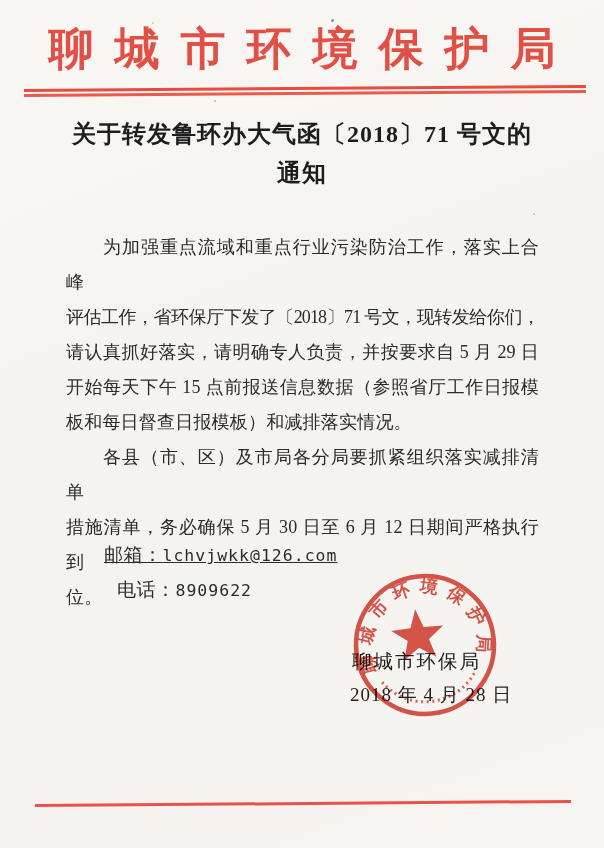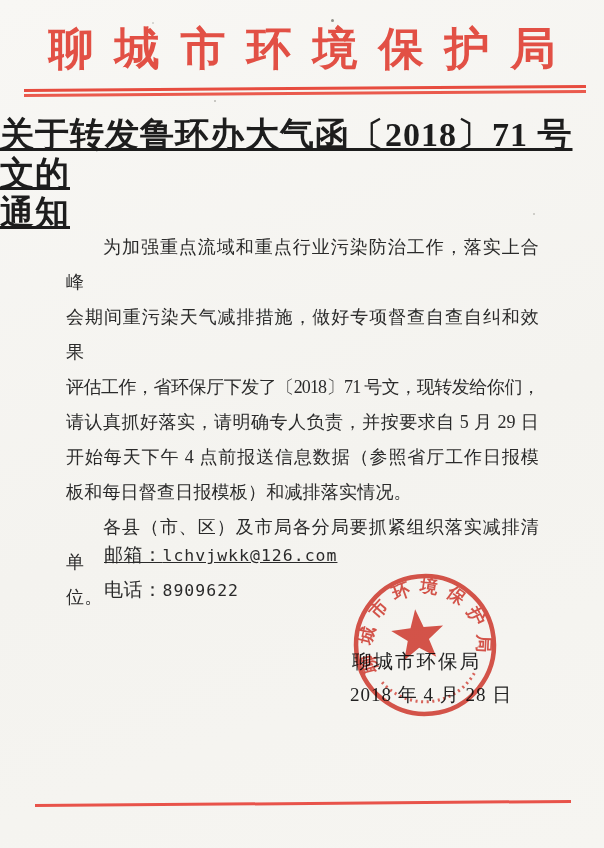--- a/index.html
+++ b/index.html
@@ -11,37 +11,37 @@
   .letterhead{
     position:absolute;top:19px;left:0;right:0;text-align:center;
     font-size:45px;font-weight:bold;color:#e25045;
     letter-spacing:21px;padding-left:21px;white-space:nowrap;
   }
   .double-rule{position:absolute;left:24px;top:87px;width:562px;transform:rotate(-0.4deg);}
   .double-rule .bar-top{height:3px;background:#e74c3f;}
   .double-rule .bar-gap{height:2px;}
   .double-rule .bar-bottom{height:3px;background:#ea5a4d;}
   .doc-title{
-    position:absolute;top:115px;left:0;right:0;text-align:left;
-    font-size:34px;font-weight:bold;color:#1d1d1d;line-height:39px;letter-spacing:1px;text-decoration:underline;
+    position:absolute;top:115px;left:0;right:0;text-align:center;
+    font-size:24px;font-weight:bold;color:#1d1d1d;line-height:39px;letter-spacing:1px;
   }
   .salutation{
     position:absolute;top:199px;left:67px;font-size:19px;color:#2a2a2a;letter-spacing:0.5px;
   }
   .body-text{
     position:absolute;top:230px;left:66px;width:473px;
     font-size:18px;color:#2a2a2a;
   }
   .line{line-height:35px;text-align:justify;text-align-last:justify;letter-spacing:0.2px;}
   .line.indent{text-indent:2.05em;}
   .line.para-end{text-align:left;text-align-last:left;}
   .line.tight{letter-spacing:-0.9px;}
   .contact{position:absolute;left:104px;font-size:19px;color:#2a2a2a;letter-spacing:0.5px;}
   .contact.email{top:542px;text-decoration:underline;}
-  .contact.phone{top:577px;}
+  .contact.phone{top:577px;margin-left:13px;}
   .contact .val{font-family:"DejaVu Sans Mono","Liberation Mono",monospace;font-size:16.5px;letter-spacing:1px;}
   .signature{position:absolute;top:648px;left:352px;font-size:19.5px;letter-spacing:2px;color:#222;font-family:Liberation Mono, monospace;}
   .doc-date{position:absolute;top:682px;left:350px;font-size:19px;letter-spacing:1px;color:#222;}
   .seal{
     position:absolute;left:351px;top:571px;width:148px;height:148px;
     mix-blend-mode:multiply;opacity:0.85;transform:rotate(-6deg);
   }
   .footer-rule{
     position:absolute;left:35px;top:802px;width:536px;height:3px;
     background:#e8534a;transform:rotate(-0.45deg);
@@ -66,26 +66,26 @@
   </div>
 
   <div class="doc-title">
     <div>关于转发鲁环办大气函〔2018〕71 号文的</div>
     <div>通知</div>
   </div>
 
 
   <div class="body-text">
       <div class="line indent">为加强重点流域和重点行业污染防治工作，落实上合峰</div>
-      <div class="line">会期间重污染天气减排措施，做好专项督查自查自纠和效果</div>
       <div class="line tight">评估工作，省环保厅下发了〔2018〕71 号文，现转发给你们，</div>
       <div class="line">请认真抓好落实，请明确专人负责，并按要求自 5 月 29 日</div>
-      <div class="line">开始每天下午 4 点前报送信息数据（参照省厅工作日报模</div>
+      <div class="line">开始每天下午 15 点前报送信息数据（参照省厅工作日报模</div>
       <div class="line para-end">板和每日督查日报模板）和减排落实情况。</div>
       <div class="line indent">各县（市、区）及市局各分局要抓紧组织落实减排清单</div>
+      <div class="line">措施清单，务必确保 5 月 30 日至 6 月 12 日期间严格执行到</div>
       <div class="line para-end">位。</div>
     </div>
 
   <div class="contact email">
     <span>邮箱：</span><span class="val">lchvjwkk@126.com</span>
   </div>
   <div class="contact phone">
     <span>电话：</span><span class="val">8909622</span>
   </div>
 

